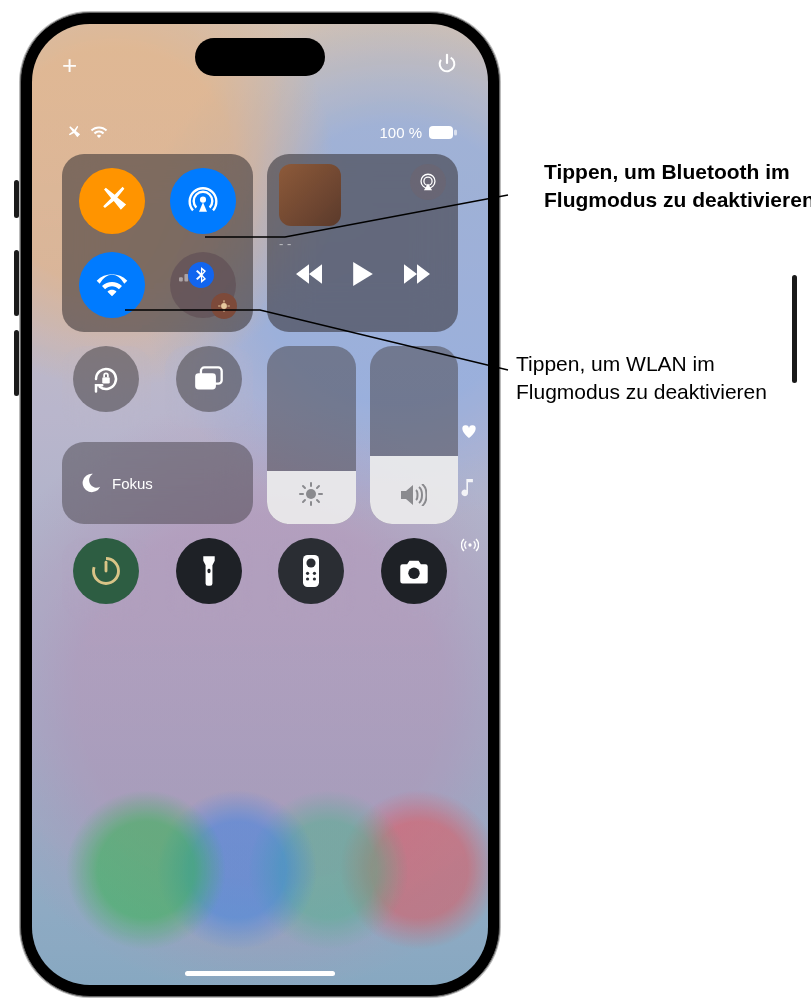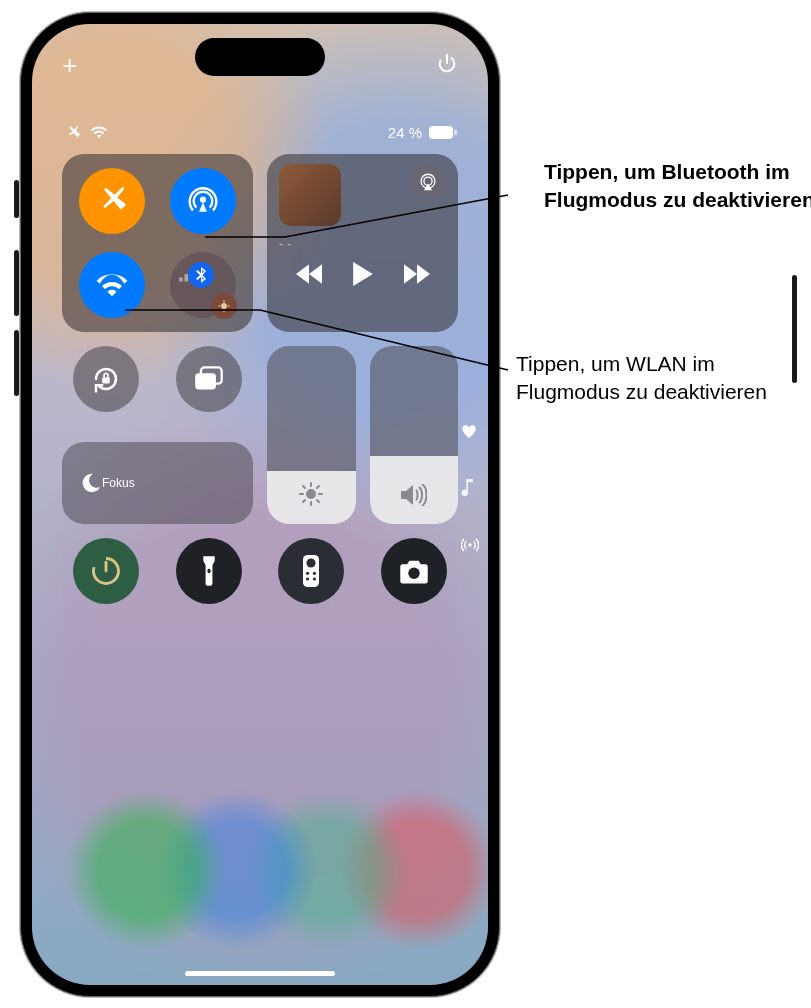--- a/index.html
+++ b/index.html
@@ -145,22 +145,22 @@
     background: rgba(70,65,70,.55);
     display:flex; align-items:center; justify-content:center;
     justify-self:center; align-self:center;
   }
   .round.green { background:#2f5c43; }
   .round.dark { background:#1e2126; }
   .round.dark2 { background:#2a2d33; }
 
   
   .focus {
-    display:flex; align-items:center; padding:0 18px;
-    font-size:12px; font-weight:500;
+    display:flex; align-items:center; gap:10px; padding:0 18px;
+    font-size:15px; font-weight:500;
   }
 
   
   .slider {
     background: rgba(70,65,70,.5);
     border-radius:22px;
     position:relative;
     overflow:hidden;
     grid-row: span 2;
   }
@@ -216,21 +216,21 @@
     <div class="ind-row">
       <div class="ind-left">
         <svg width="16" height="16" viewBox="0 0 24 24">
             <path fill="#fff" d="M21 14l-8-1-2 7h-2l1-7-8-1v-2l8-1-1-7h2l2 7 8-1z" transform="rotate(45 12 12)"></path>
           </svg>
         <svg width="18" height="14" viewBox="0 0 24 18">
             <path fill="#fff" d="M12 17l-3-3c2-2 4-2 6 0zM5 10c4-4 10-4 14 0l-2 2c-3-3-7-3-10 0zM1 6c6-6 16-6 22 0l-2 2C16 3 8 3 3 8z"></path>
           </svg>
       </div>
       <div class="ind-right">
-        <span>24 %</span>
+        <span>100 %</span>
         <svg width="30" height="15" viewBox="0 0 30 15">
           <rect x="1" y="1" width="24" height="13" rx="4" fill="#fff"></rect>
           <rect x="26" y="4.5" width="3" height="6" rx="1.5" fill="rgba(255,255,255,.6)"></rect>
         </svg>
       </div>
     </div>
 
     <div class="cc">
 
       <div class="tile dense span2 conn">

